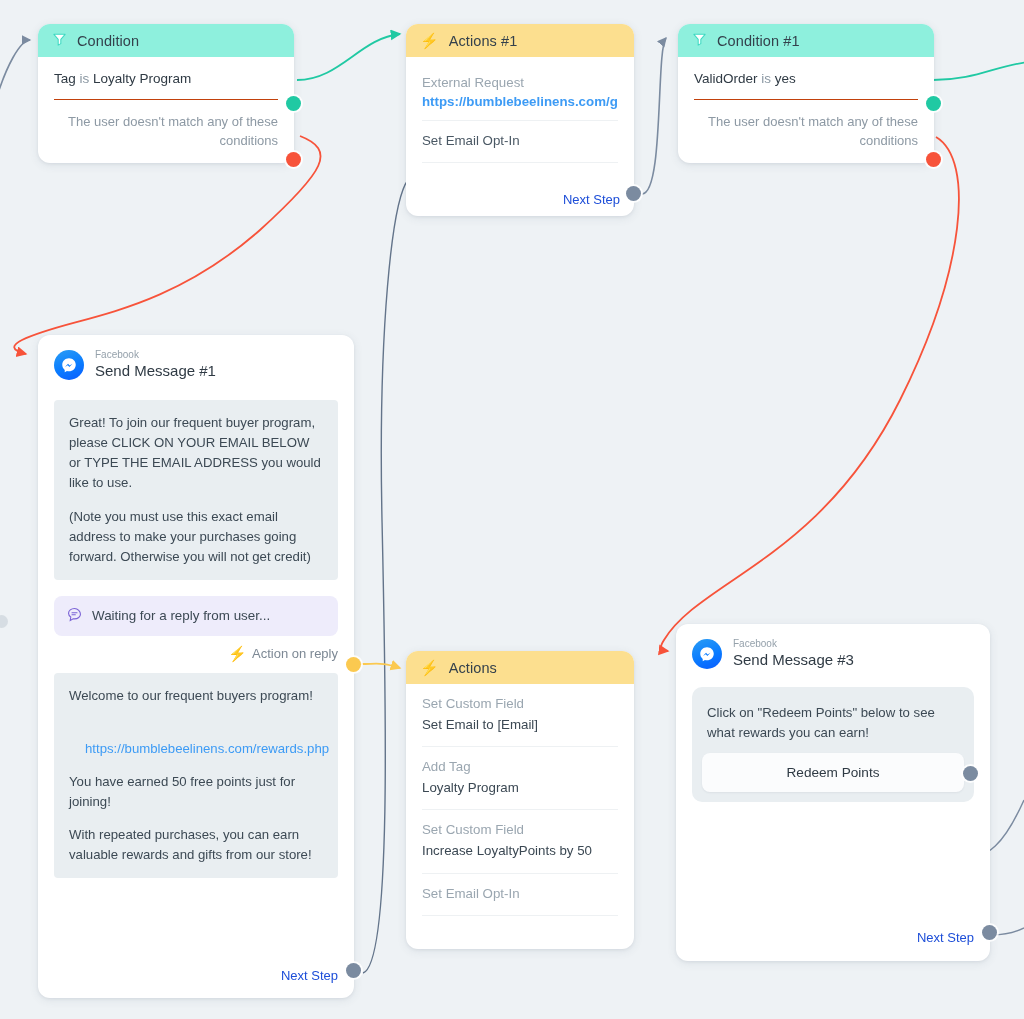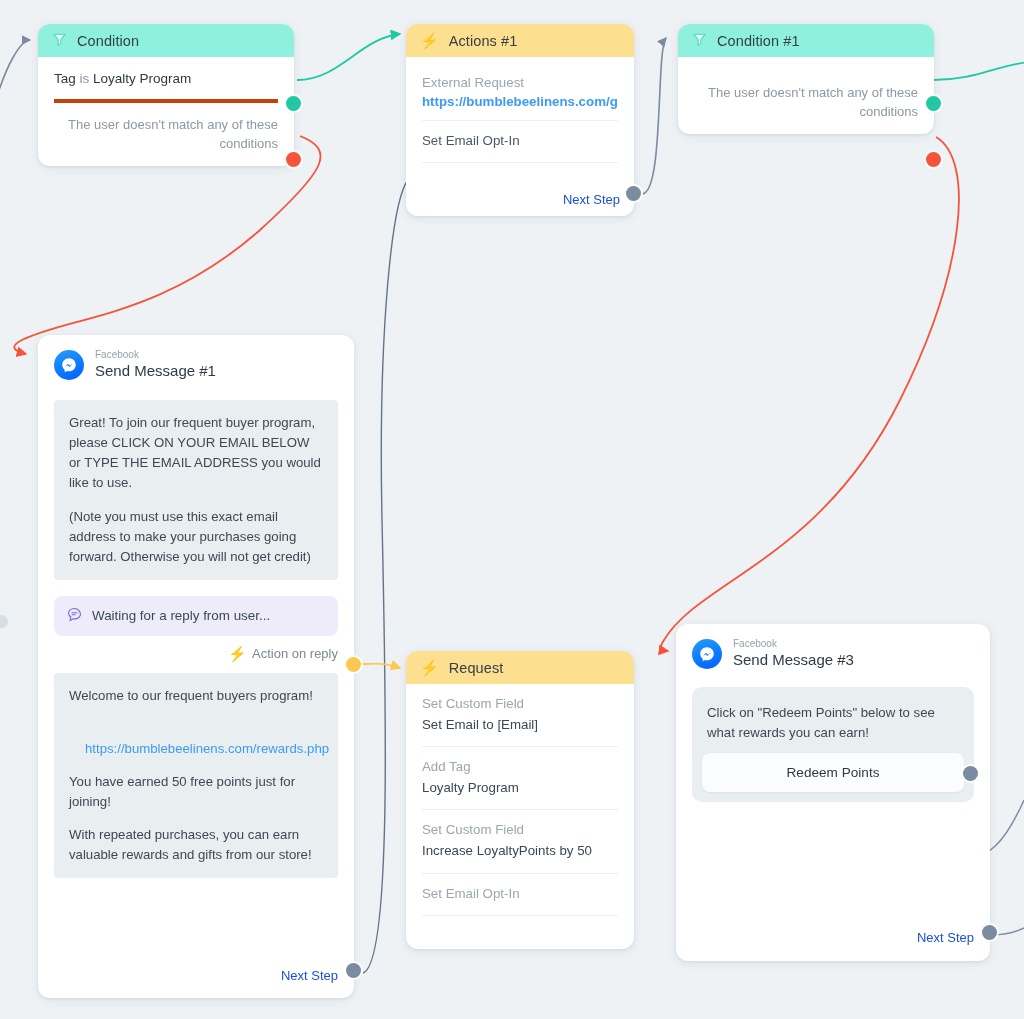--- a/index.html
+++ b/index.html
@@ -30,21 +30,21 @@
     gap:10px;
   }
   .head-cond{background:#8ef0dd;}
   .head-act{background:#fcdf8f;}
   .head-title{font-size:14.5px;color:#34414c;letter-spacing:.1px;}
 
   .node-body{padding:14px 16px 12px 16px;}
 
   .cond-row{
     font-size:13.5px;color:#4a5864;
-    padding-bottom:13px;border-bottom:4px solid #c2410c;
+    padding-bottom:13px;border-bottom:1px solid #c2410c;
   }
   .cond-row .k{color:#2f3a44;}
   .cond-row .op{color:#8b98a3;}
   .cond-row .v{color:#2f3a44;}
   .cond-else{
     margin-top:13px;
     text-align:right;
     font-size:13px;color:#8d99a4;line-height:1.45;
   }
 
@@ -212,20 +212,25 @@
   <div class="node" style="left:678px;top:24px;width:256px;">
     <div class="node-head head-cond">
       <span>
         <svg width="15" height="15" viewBox="0 0 16 16">
             <path d="M2 2.5h12l-4.6 5.3v4.6L6.6 14V7.8z" fill="#ffffff" stroke="#3fd9c2" stroke-width="1.1" stroke-linejoin="round"></path>
           </svg>
       </span>
       <span class="head-title">Condition #1</span>
     </div>
     <div class="node-body">
+      <div class="cond-row">
+        <span class="k">ValidOrder</span>
+        <span class="op">is</span>
+        <span class="v">yes</span>
+      </div>
       <div class="cond-else">The user doesn't match any of these conditions</div>
     </div>
     <div class="port port-green" style="right:-7px;top:72px;"></div>
     <div class="port port-red" style="right:-7px;top:128px;"></div>
   </div>
 
   <div class="node" style="left:38px;top:335px;width:316px;height:663px;">
     <div class="msg-head">
       <span class="fb-icon">
         <svg width="18" height="18" viewBox="0 0 24 24">
@@ -266,21 +271,21 @@
       <p>With repeated purchases, you can earn valuable rewards and gifts from our store!</p>
     </div>
 
     <div class="next-step" style="bottom:15px;right:16px;">Next Step</div>
     <div class="port port-gray" style="right:-7px;bottom:20px;"></div>
   </div>
 
   <div class="node" style="left:406px;top:651px;width:228px;height:298px;">
     <div class="node-head head-act">
       <span class="bolt">⚡</span>
-      <span class="head-title">Request</span>
+      <span class="head-title">Actions</span>
     </div>
     <div class="node-body" style="padding-top:8px;">
       <div class="act-item">
         <div class="act-label">Set Custom Field</div>
         <div class="act-value">Set Email to [Email]</div>
       </div>
       <div class="act-item">
         <div class="act-label">Add Tag</div>
         <div class="act-value">Loyalty Program</div>
       </div>

